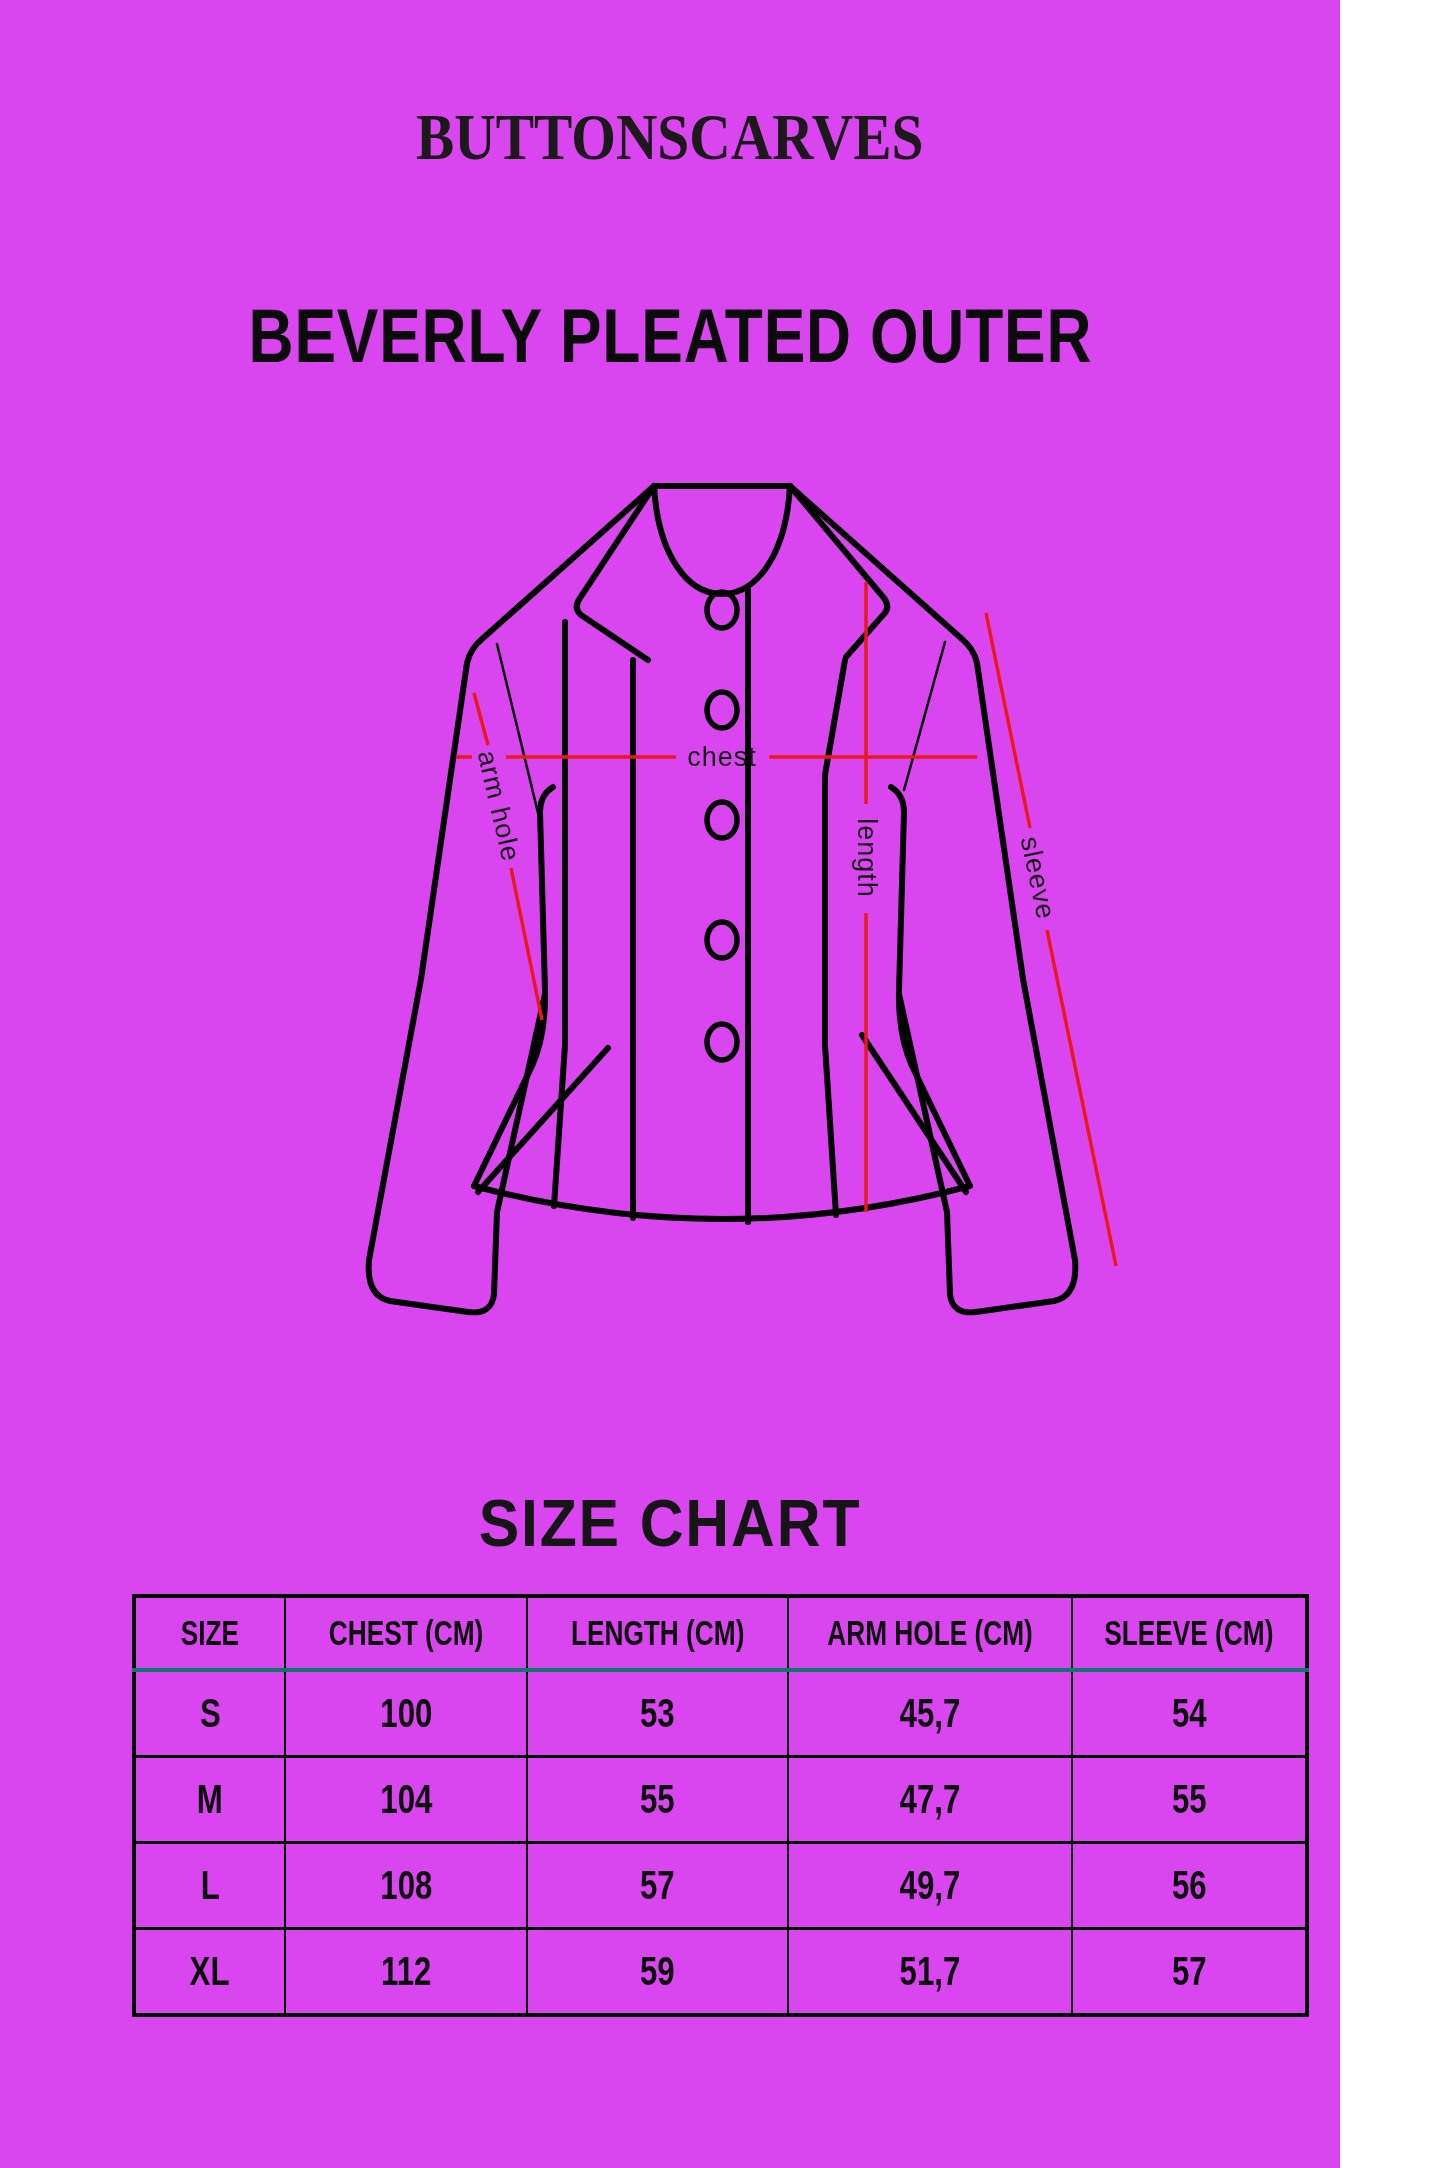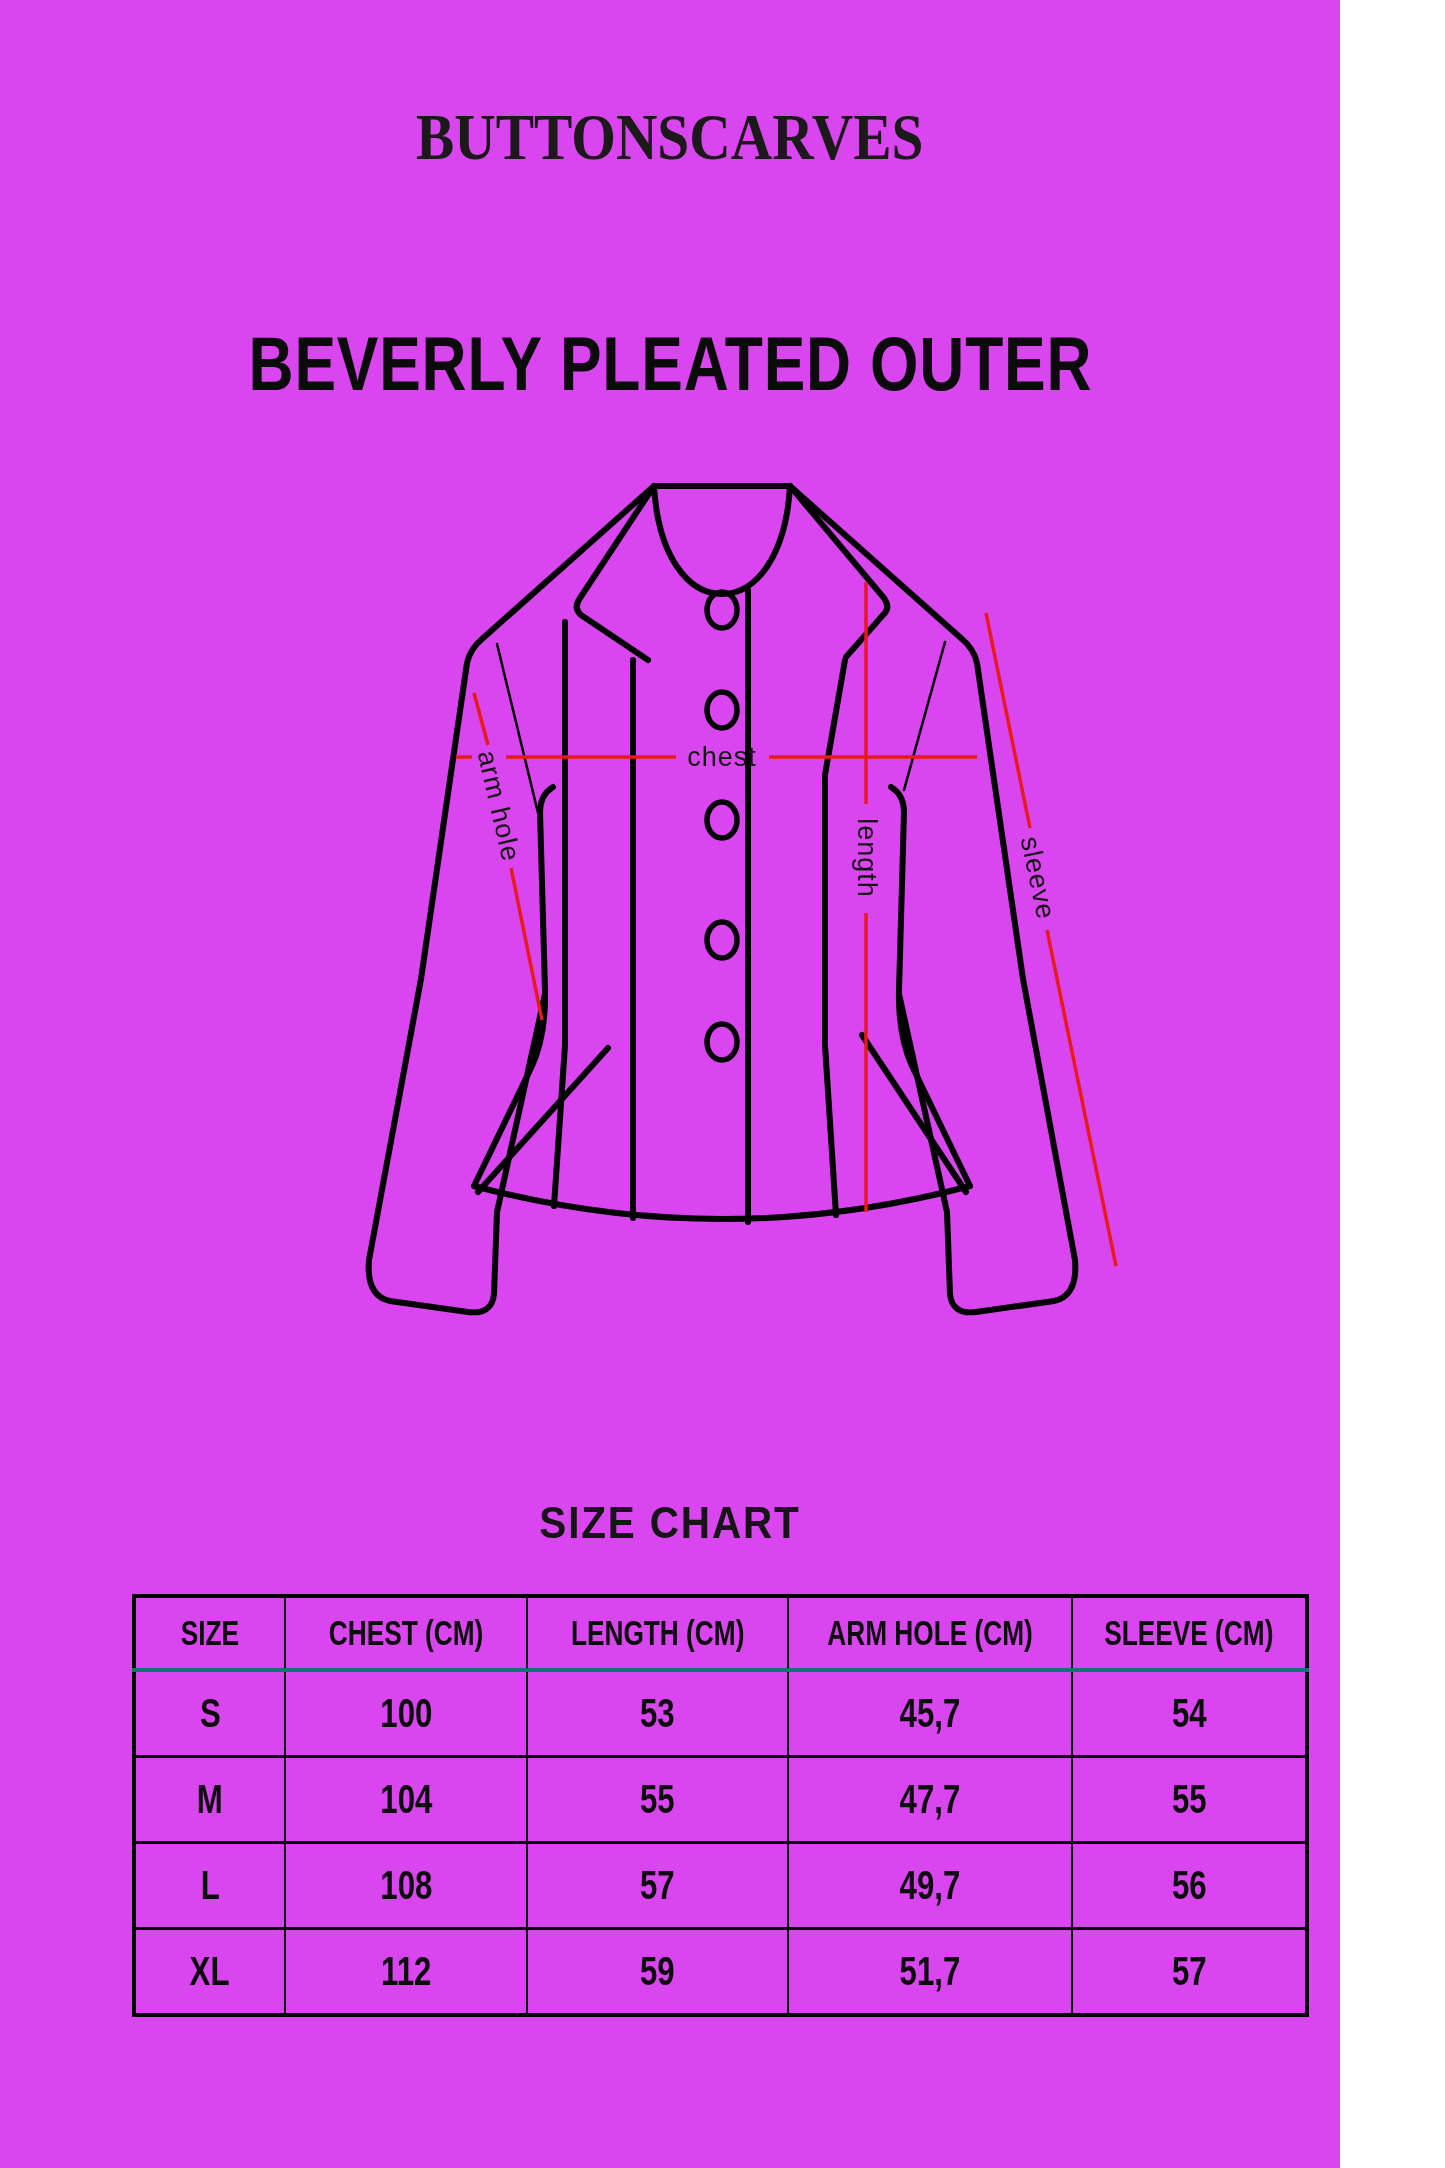--- a/index.html
+++ b/index.html
@@ -22,27 +22,26 @@
     color:#1c191a;
   }
   .logo .squeeze{display:inline-block;transform:scaleX(.87);transform-origin:center;}
   .title{
     top:298px;
     font-weight:700;
     font-size:76px;
     line-height:76px;
     color:#0b0b0b;
     letter-spacing:1px;
-    margin-top:28px;
   }
   .title .squeeze{display:inline-block;transform:scaleX(.82);transform-origin:center;}
   .chart-heading{
     top:1498px;
     font-weight:600;
-    font-size:44px;
+    font-size:66px;
     line-height:50px;
     color:#151515;
     letter-spacing:2px;
   }
   .chart-heading .squeeze{display:inline-block;transform:scaleX(.92);transform-origin:center;}
   .diagram{position:absolute;left:330px;top:450px;width:820px;height:880px;}
   .diagram text{
     font-family:"Liberation Sans", sans-serif;
     font-size:27px;
     letter-spacing:1px;

